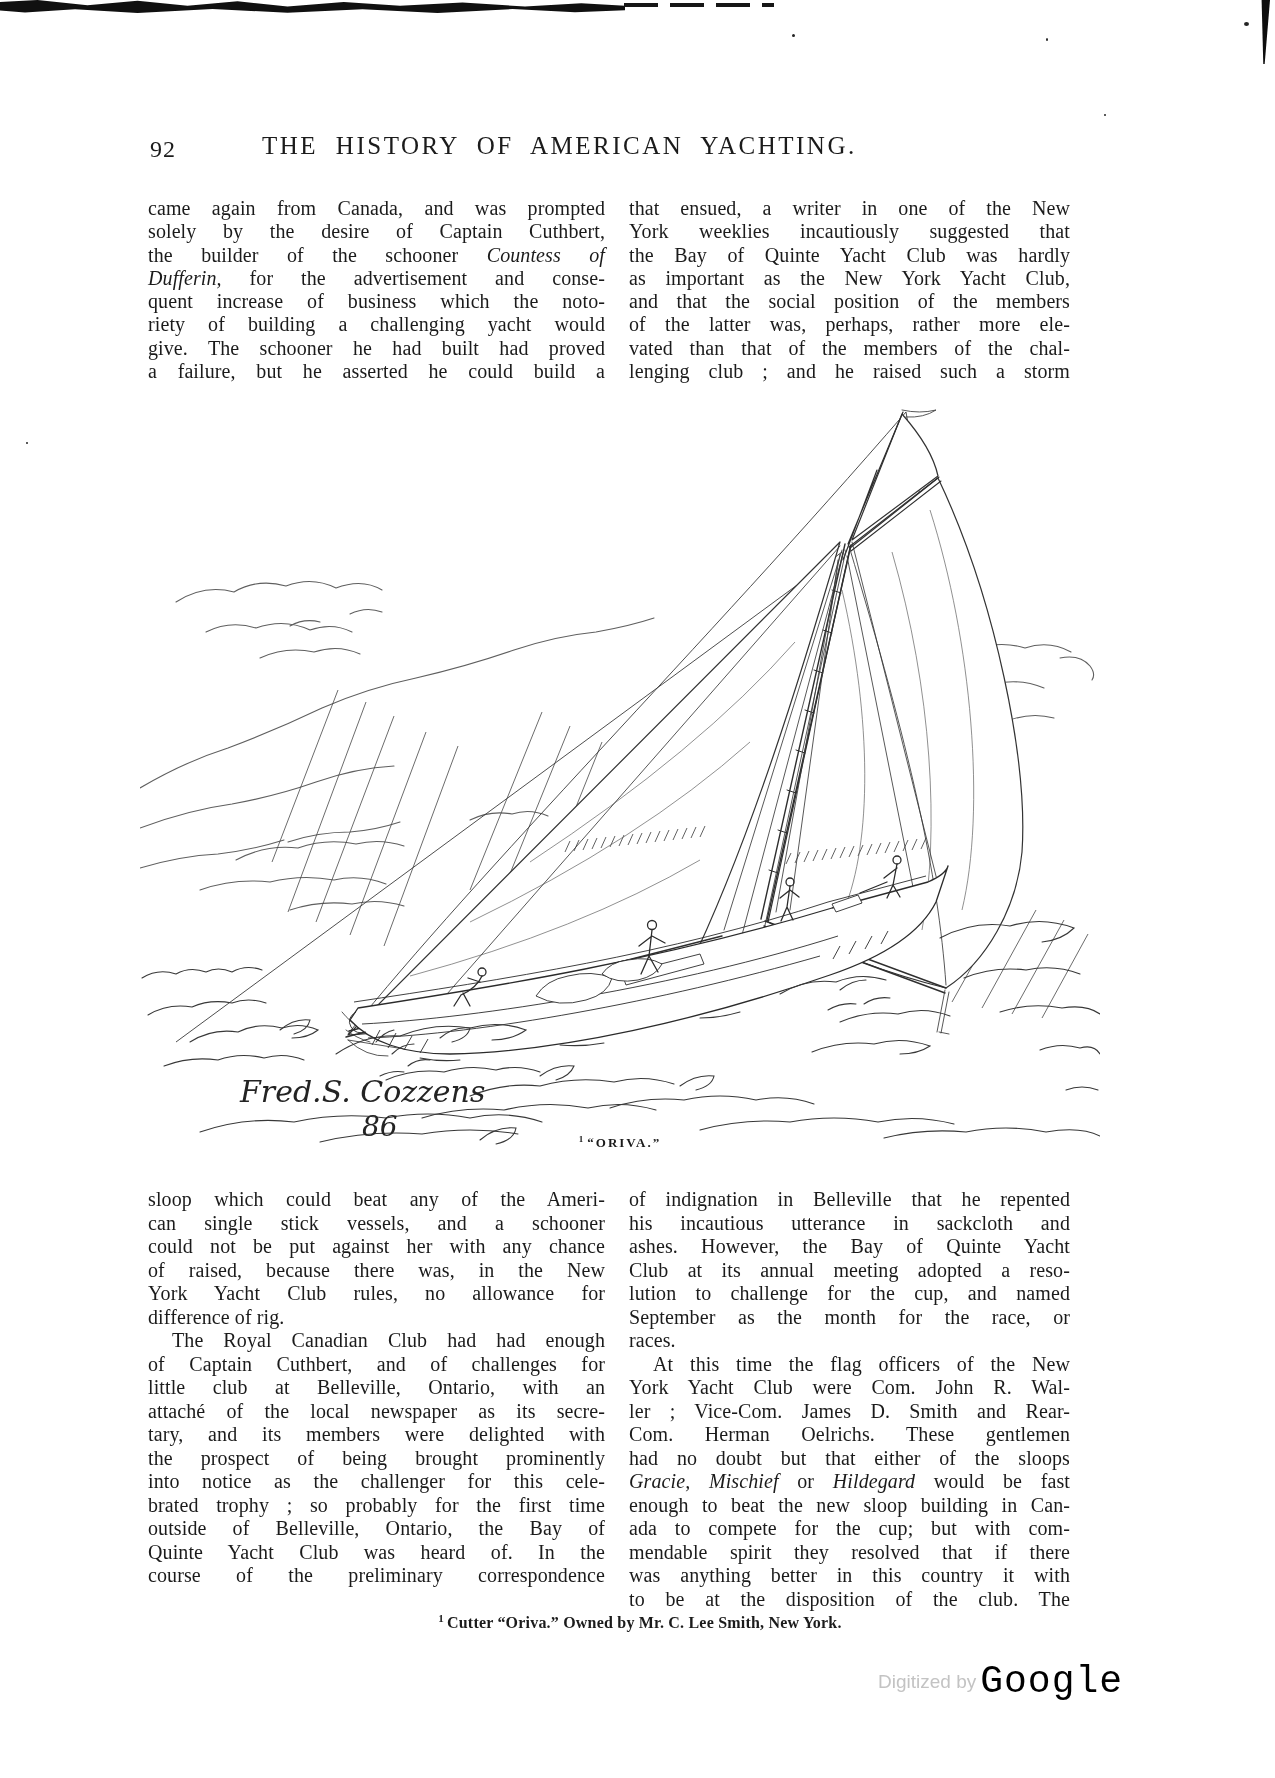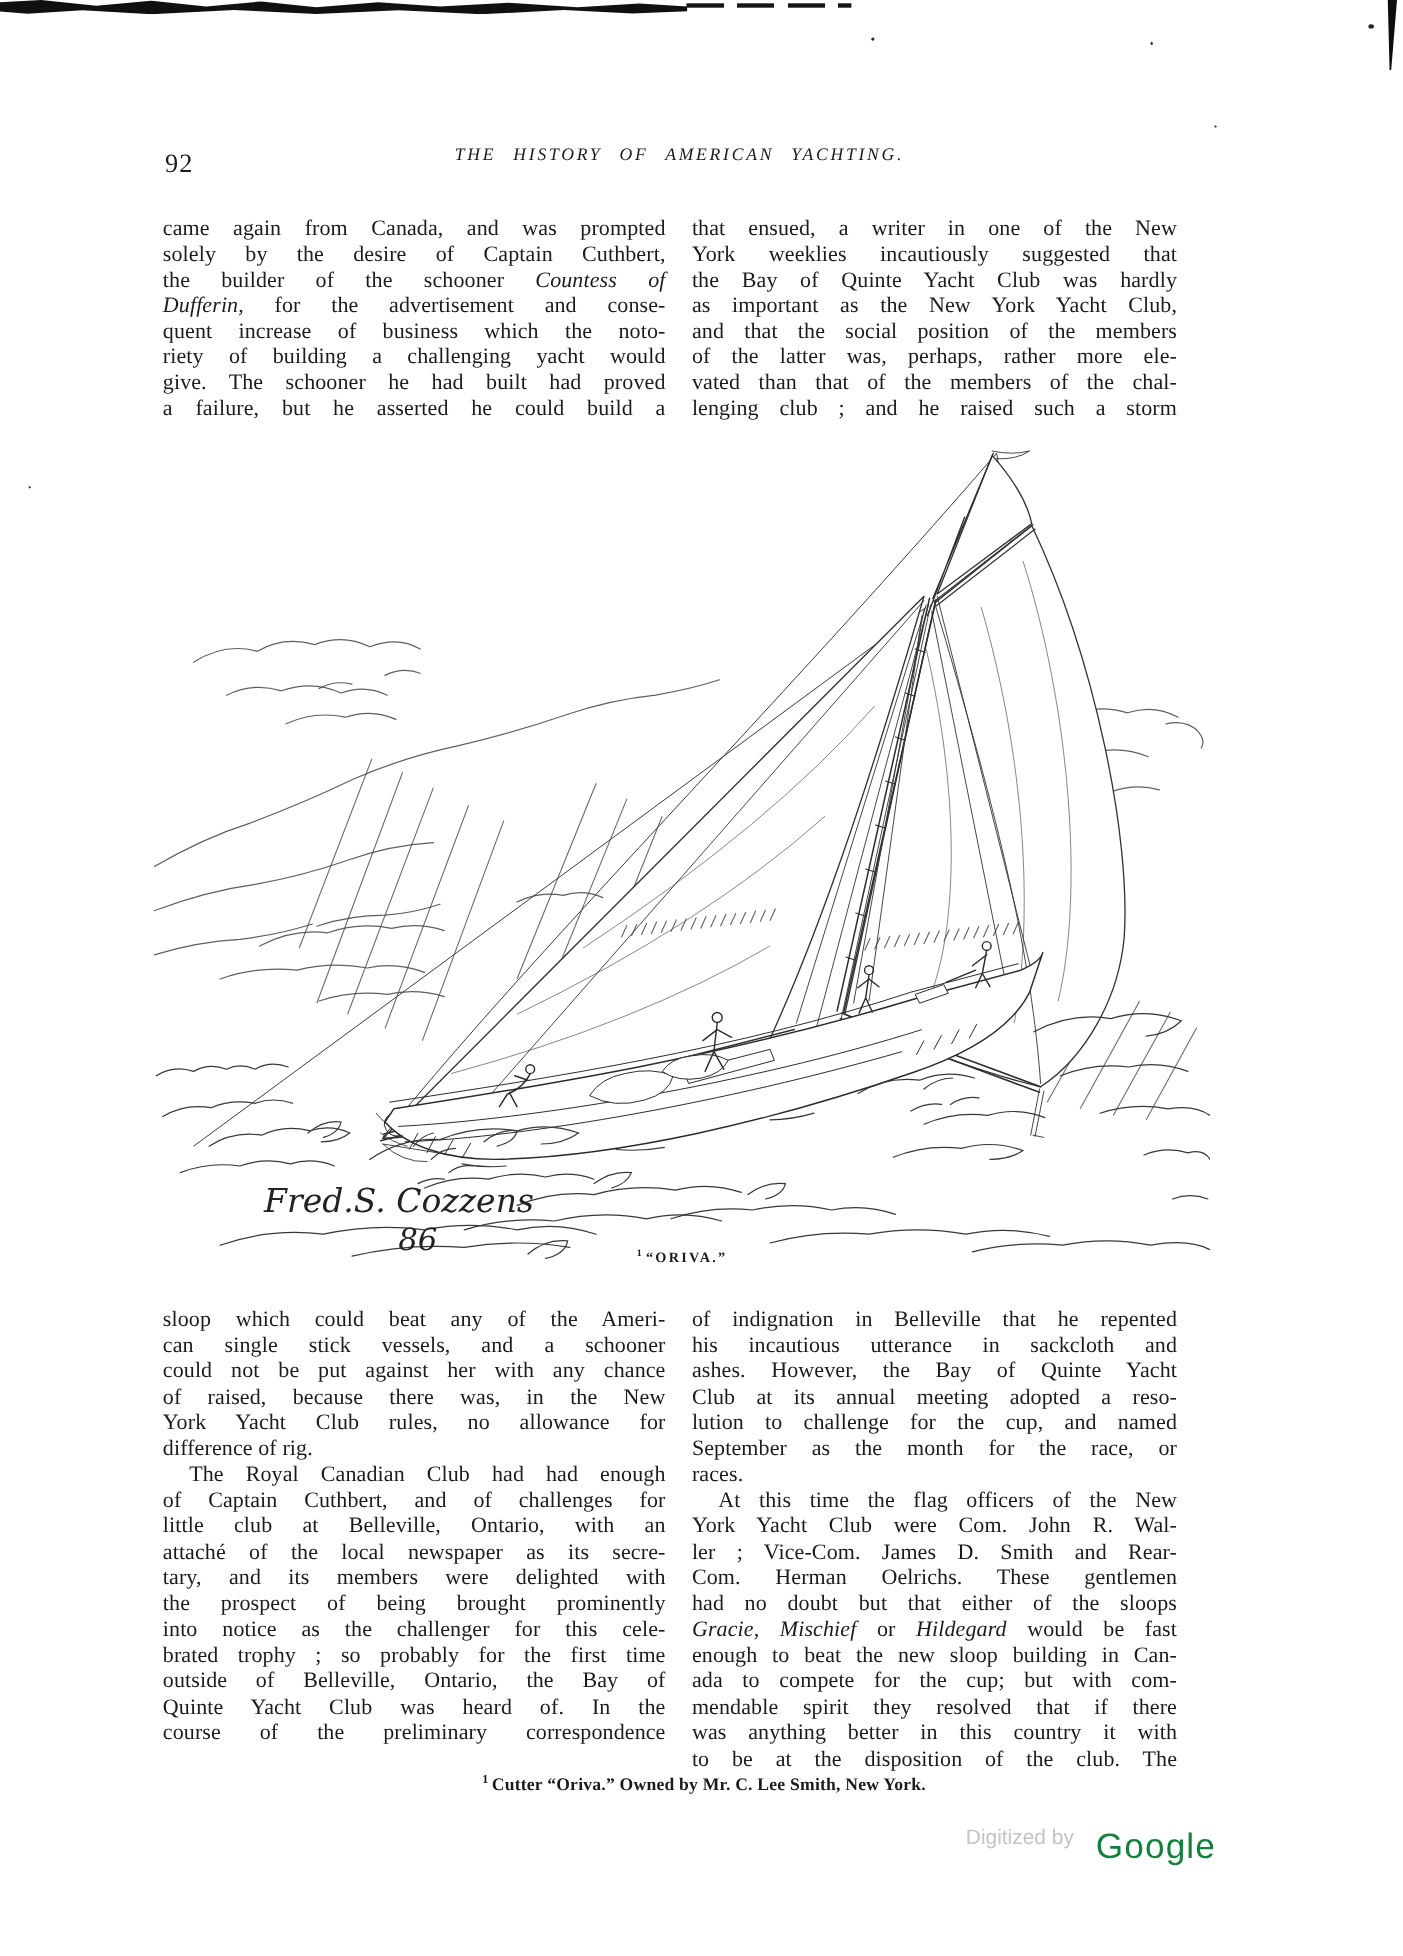--- a/index.html
+++ b/index.html
@@ -13,22 +13,22 @@
     left:0;top:0;width:625px;height:13px;background:#101010;
     clip-path:polygon(0 15%,6% 0,14% 40%,22% 5%,30% 45%,38% 10%,46% 50%,55% 15%,64% 45%,74% 20%,84% 50%,93% 25%,100% 45%,100% 78%,92% 95%,82% 70%,70% 100%,58% 72%,46% 98%,34% 70%,22% 100%,12% 72%,4% 96%,0 80%);
   }
   .topbar2{left:624px;top:3px;width:150px;height:4px;
     background:repeating-linear-gradient(90deg,#161616 0 34px,transparent 34px 46px);}
   .wedge{left:1256px;top:0;width:14px;height:64px;background:#0d0d0d;
     clip-path:polygon(40% 0,100% 0,62% 100%,52% 100%);}
   .speck{background:#242424;border-radius:50%;}
   
   .pagenum{left:150px;top:136px;font-size:24px;letter-spacing:1px;}
-  .title{left:262px;top:132px;width:560px;text-align:right;font-style:italic;
-    font-size:16px;letter-spacing:2.5px;word-spacing:9px;white-space:nowrap;}
+  .title{left:262px;top:132px;width:560px;text-align:center;
+    font-size:25px;letter-spacing:2.5px;word-spacing:9px;white-space:nowrap;}
   
   .cols{left:148px;width:922px;display:flex;gap:24px;font-size:20px;}
   .cols.top{top:197px;line-height:23.3px;}
   .cols.bottom{top:1188px;line-height:23.5px;}
   .col-l{width:457px;}
   .col-r{width:441px;}
   .tl{text-align:justify;text-align-last:justify;-moz-text-align-last:justify;letter-spacing:.1px;}
   .tl.last{text-align-last:left;-moz-text-align-last:left;}
   .tl.ind{text-indent:24px;}
   .it{font-style:italic;}
@@ -36,23 +36,23 @@
   .illus{left:140px;top:390px;width:960px;height:755px;}
   .illus svg{display:block;width:960px;height:755px;}
   .caption{left:140px;top:1134px;width:960px;text-align:center;
     font-size:13px;font-weight:bold;letter-spacing:2px;}
   .caption sup{font-size:9px;letter-spacing:0;margin-right:4px;}
   
   .footnote{left:164px;top:1612px;width:952px;text-align:center;
     font-size:16px;font-weight:bold;letter-spacing:.2px;}
   .footnote sup{font-size:11px;margin-right:3px;}
   
-  .watermark{left:878px;top:1660px;width:300px;display:flex;align-items:flex-start;gap:20px;}
+  .watermark{left:878px;top:1660px;width:300px;display:flex;align-items:center;gap:4px;}
   .wm-pre{font-family:"Liberation Sans",sans-serif;font-size:19px;color:#c3c3c3;}
-  .wm-brand{font-family:Liberation Sans, sans-serif;font-size:32px;color:#15803d;letter-spacing:1px;}
+  .wm-brand{font-family:Liberation Mono, monospace;font-size:38px;color:#000000;letter-spacing:1px;}
 </style>
 </head>
 <body>
 
 <div class="abs topbar"></div>
 <div class="abs topbar2"></div>
 <div class="abs wedge"></div>
 <div class="abs speck" style="left:1244px;top:22px;width:5px;height:4px;"></div>
 <div class="abs speck" style="left:792px;top:34px;width:3px;height:3px;"></div>
 <div class="abs speck" style="left:1046px;top:38px;width:2px;height:3px;"></div>

